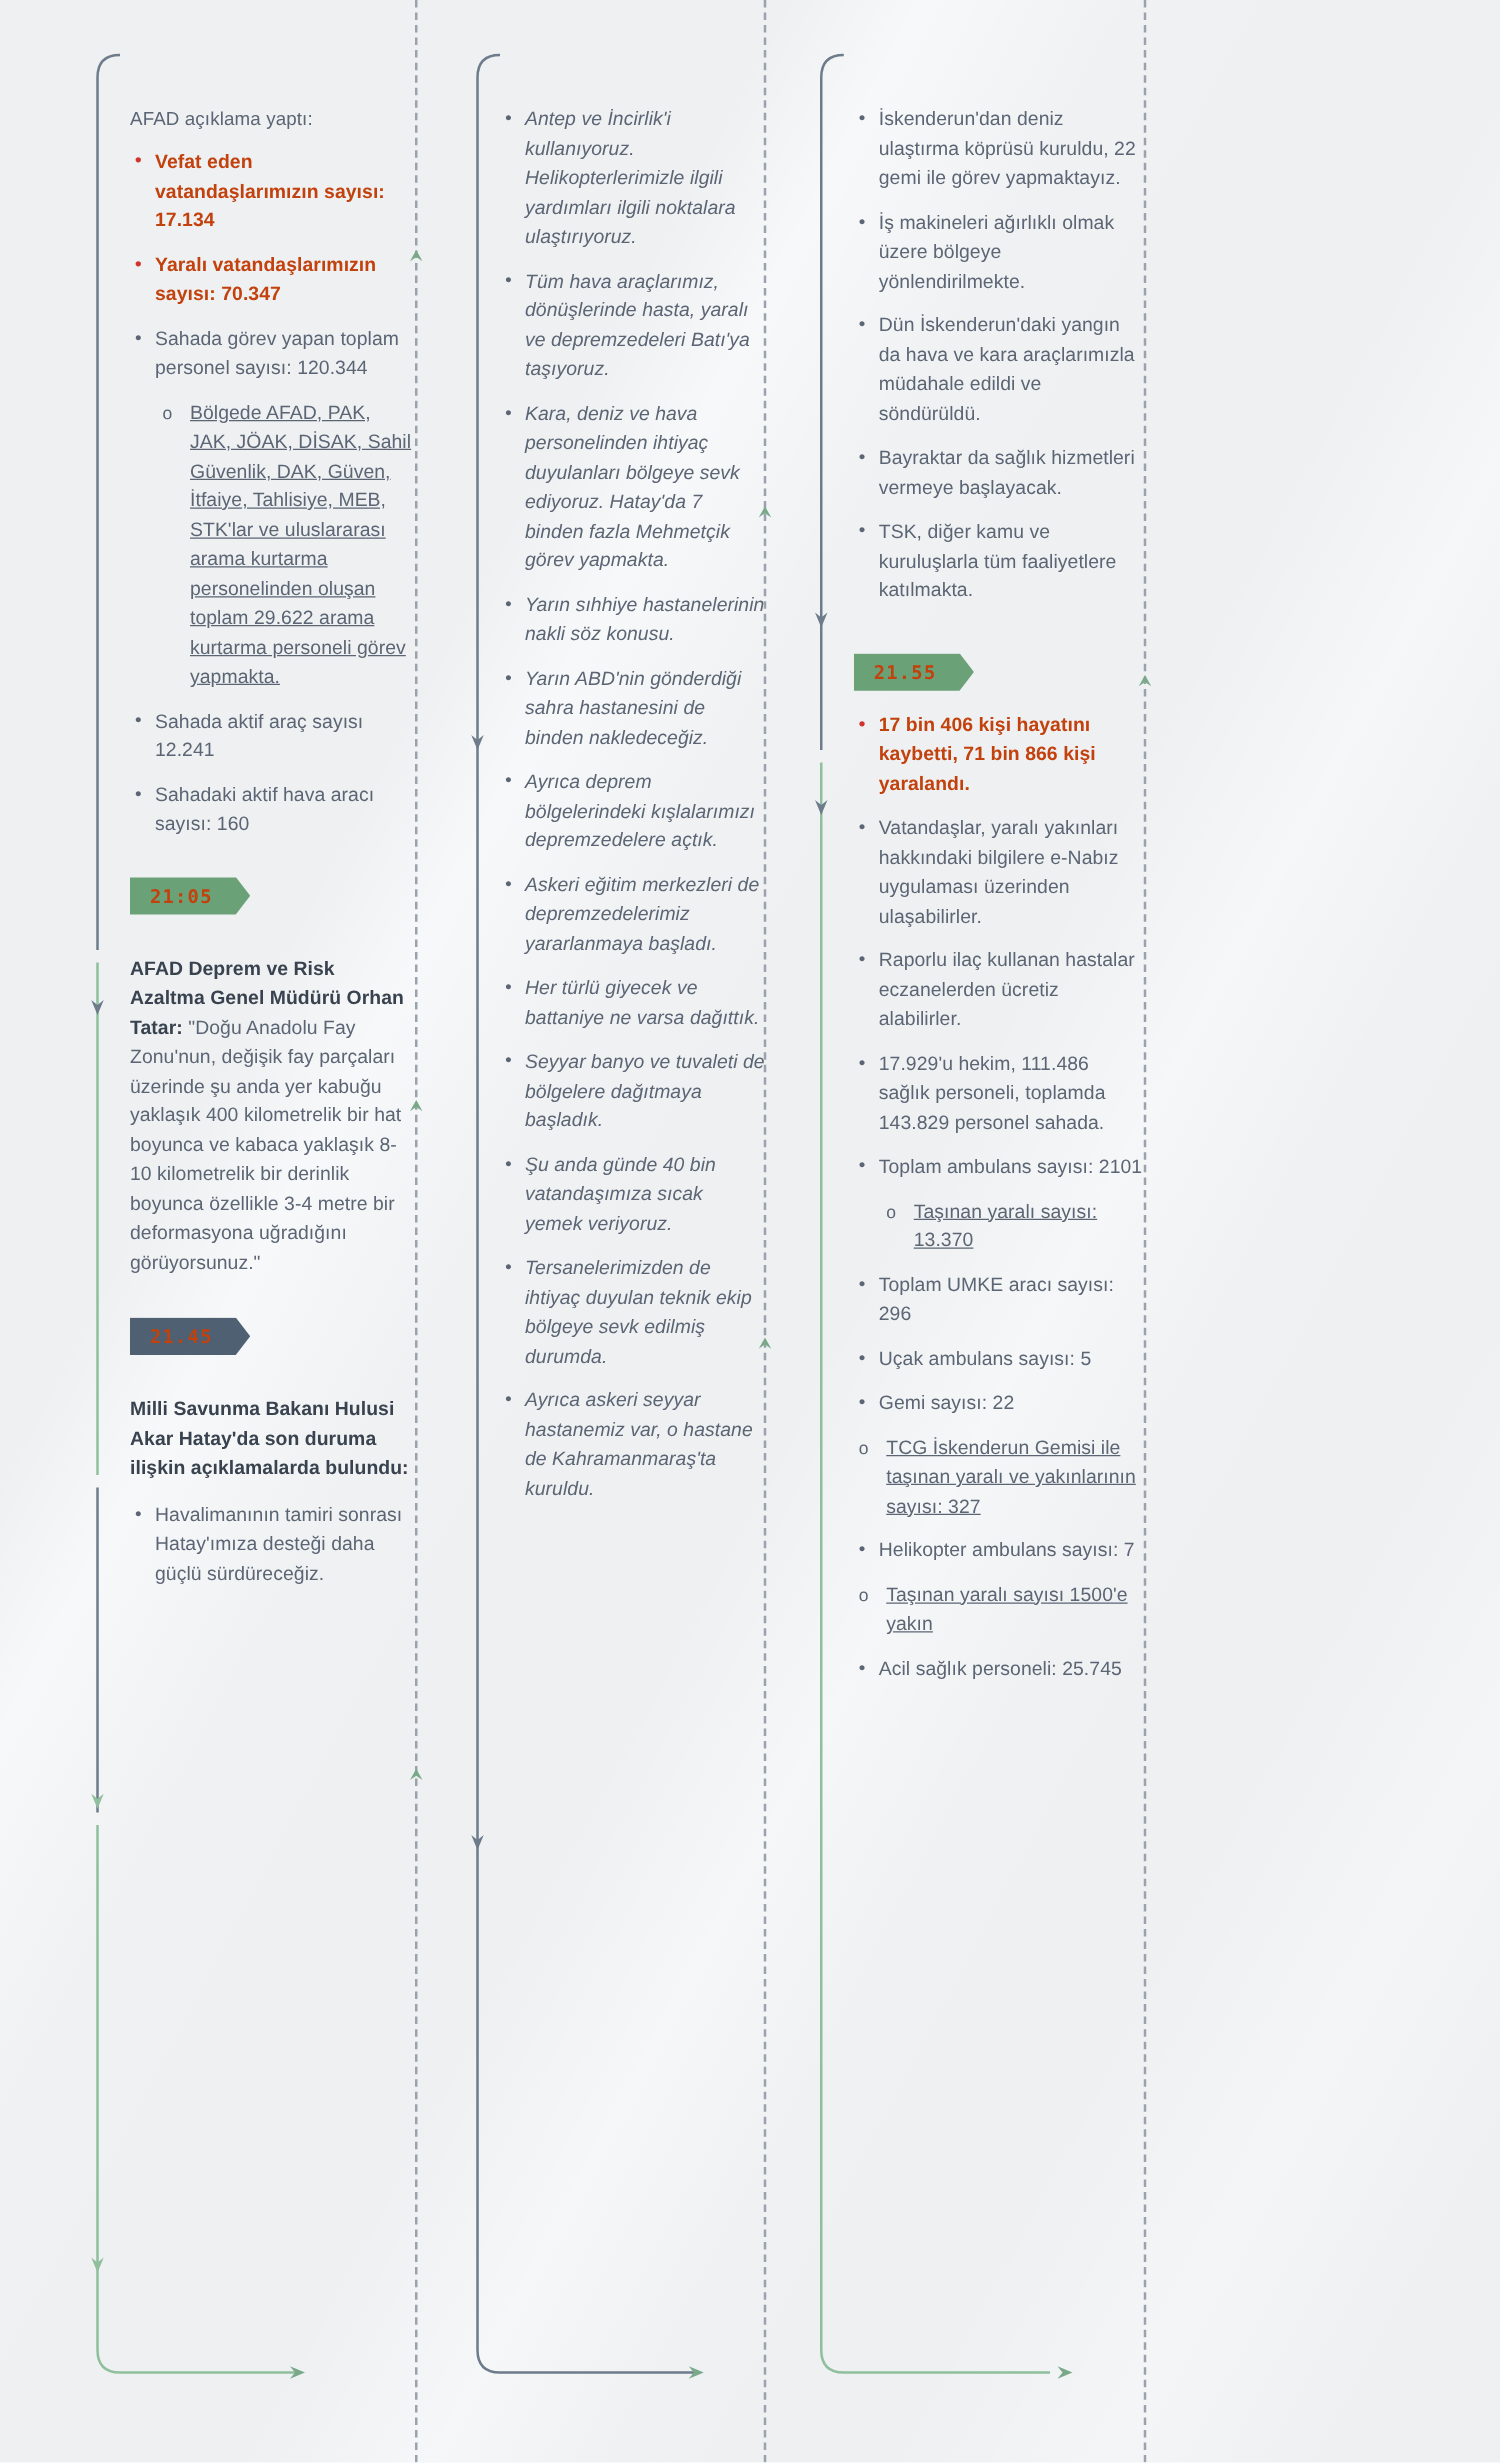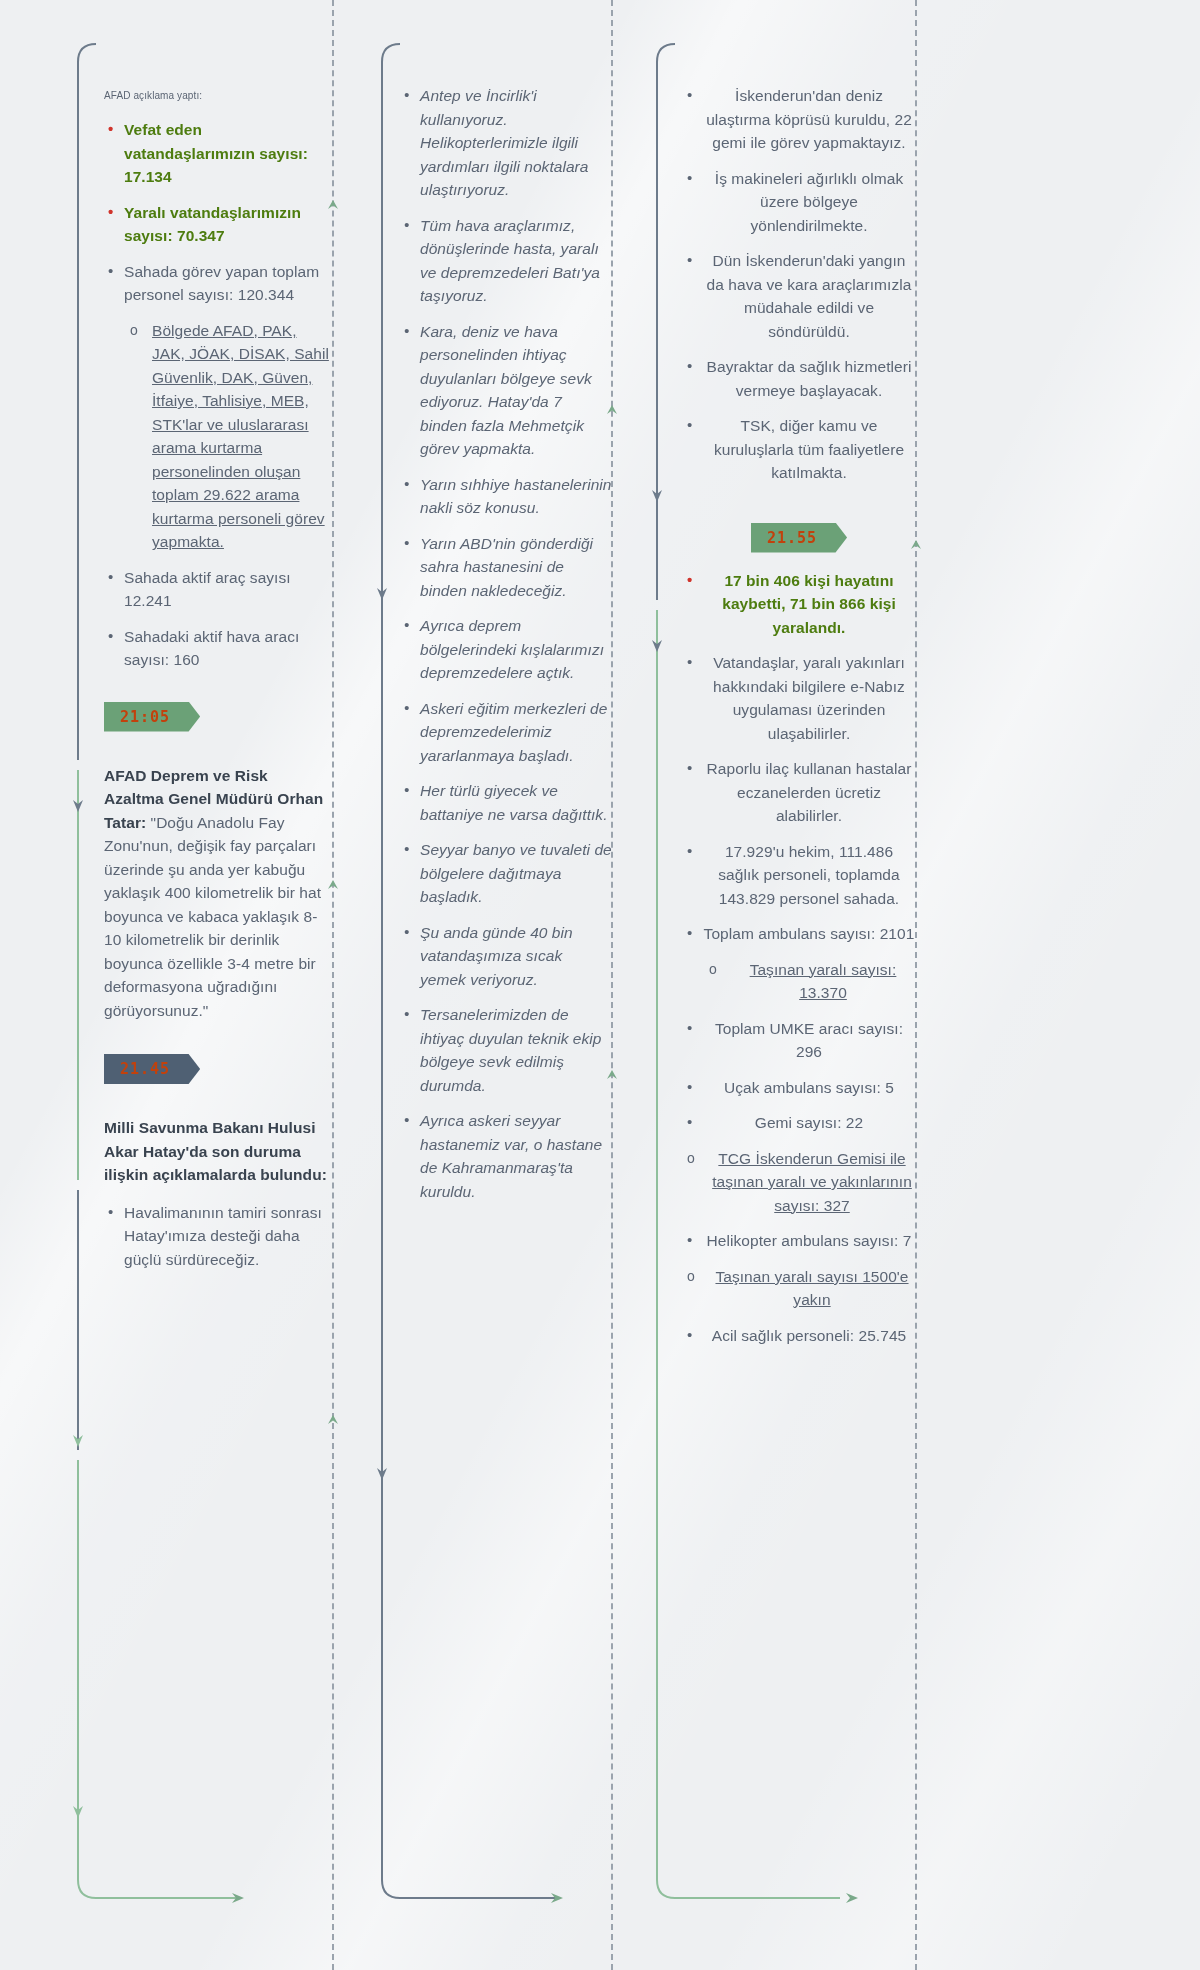--- a/index.html
+++ b/index.html
@@ -19,43 +19,43 @@
     background:
       linear-gradient(118deg, rgba(255,255,255,0) 0%, rgba(255,255,255,0) 28%, rgba(255,255,255,.55) 33%, rgba(255,255,255,.10) 40%, rgba(255,255,255,0) 47%),
       linear-gradient(118deg, rgba(255,255,255,0) 0%, rgba(255,255,255,0) 55%, rgba(255,255,255,.45) 62%, rgba(255,255,255,.05) 69%, rgba(255,255,255,0) 76%),
       linear-gradient(118deg, rgba(255,255,255,0) 0%, rgba(255,255,255,0) 78%, rgba(255,255,255,.35) 86%, rgba(255,255,255,0) 94%);
     pointer-events:none;
   }
 
   .col { position:absolute; top:0; height:1970px; }
   .col-1 { left:38px;  width:300px; }
   .col-2 { left:370px; width:270px;font-style:italic; }
-  .col-3 { left:645px; width:290px;text-align:center; }
+  .col-3 { left:645px; width:290px; }
 
   
   .bracket { position:absolute; left:0; top:0; width:100%; height:100%; }
 
   .content { position:absolute; left:46px; top:0; width:100%; }
   .col-1 .content { left:66px; width:226px; }
   .col-2 .content { left:30px; width:212px; }
   .col-3 .content { left:38px; width:232px; }
 
   .lead {
-    font-size:10px; line-height:24px; color:#5b6574; margin-bottom:10px;
+    font-size:15px; line-height:24px; color:#5b6574; margin-bottom:10px;
     letter-spacing:.1px;
   }
   ul.bl { list-style:none; margin:0; padding:0; }
   ul.bl > li {
     position:relative; padding-left:20px; font-size:15.5px; line-height:23.5px;
     color:#5b6574; margin-bottom:12px; letter-spacing:.05px;
   }
   ul.bl > li::before{
     content:"•"; position:absolute; left:4px; top:-1px; font-size:15px; color:#5b6574;
   }
-  ul.bl > li.red { color:#4d7c0f; font-weight:bold; }
+  ul.bl > li.red { color:#c2410c; font-weight:bold; }
   ul.bl > li.red::before{ color:#d0342c; }
   ul.bl > li.circ { padding-left:26px;text-decoration:underline; }
   ul.bl > li.circ::before{ content:"o"; left:4px; top:0px; font-size:14px; line-height:23.5px; }
   ul.bl > li.sub { margin-left:22px; }
 
   .hdr {
     font-size:15.5px; line-height:23.5px; color:#39434f; font-weight:bold;
     margin:16px 0 14px 0; letter-spacing:.05px;
   }
   .hdr .norm { font-weight:normal; color:#5b6574; }

